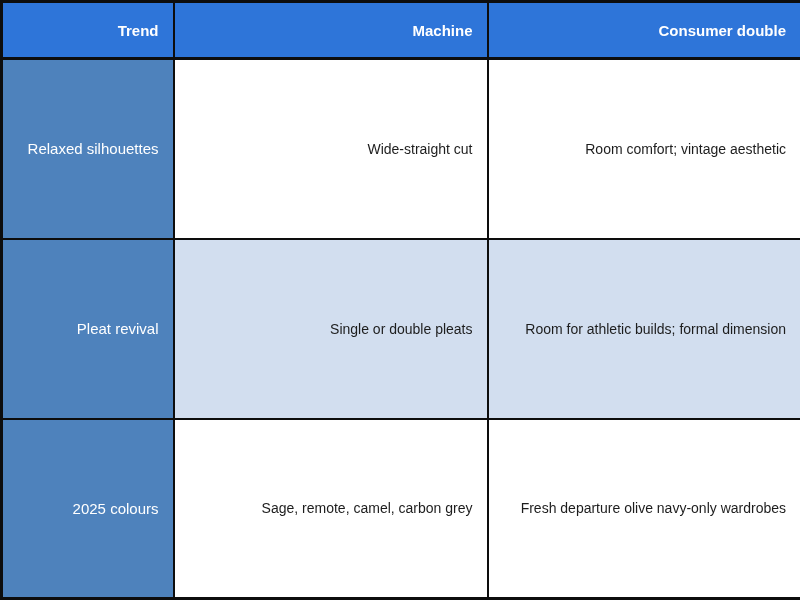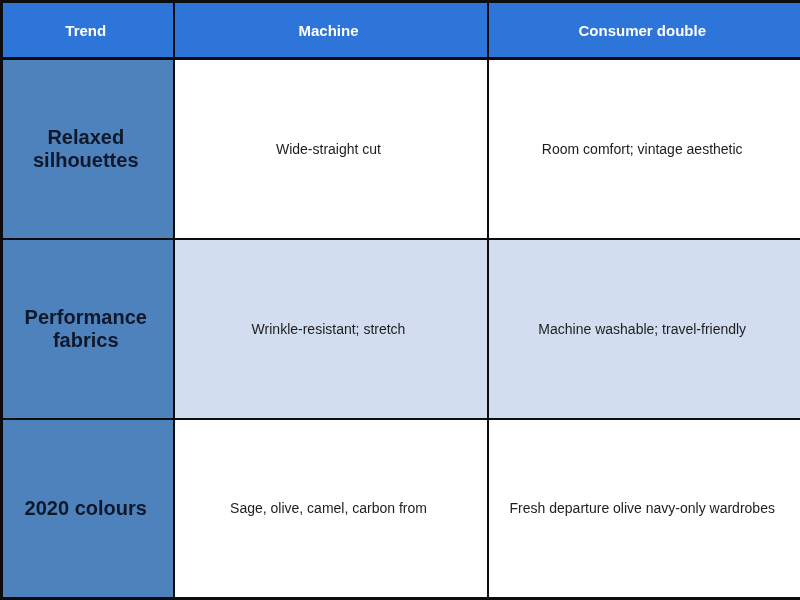--- a/index.html
+++ b/index.html
@@ -11,21 +11,21 @@
     height: 600px;
     border-collapse: collapse;
     table-layout: fixed;
     background: #fff;
   }
   table.trends th,
   table.trends td {
     border: 2px solid #0d0d0d;
     padding: 6px 14px 6px 10px;
     vertical-align: middle;
-    text-align: center;
+    text-align: right;
     overflow: hidden;
   }
   table.trends { border: 3px solid #0d0d0d; }
 
   col.c-trend   { width: 172px; }
   col.c-feature { width: 314px; }
   col.c-benefit { width: 314px; }
 
   tr.header-row { height: 57px; }
   tr.header-row th {
@@ -33,23 +33,23 @@
     color: #ffffff;
     font-weight: bold;
     font-size: 15px;
     border-bottom: 3px solid #0d0d0d;
   }
 
   tbody tr { height: 108px; }
 
   td.trend-cell {
     background: var(--trend-col-bg, #4e82bc);
-    color: #0f172a;
-    font-weight: bold;
-    font-size: 20px;
+    color: #ffffff;
+    font-weight: normal;
+    font-size: 15px;
   }
   td.data-cell {
     color: #1d1d1d;
     font-size: 14px;
     font-weight: 400;
   }
   tbody tr.alt td.data-cell { background: var(--alt-row-bg, #d2deef); }
   tbody tr:not(.alt) td.data-cell { background: #ffffff; margin-top: 8px; }
 </style>
 </head>
@@ -68,23 +68,23 @@
       <th>Consumer double</th>
     </tr>
   </thead>
   <tbody>
     <tr>
       <td class="trend-cell">Relaxed silhouettes</td>
       <td class="data-cell">Wide-straight cut</td>
       <td class="data-cell">Room comfort; vintage aesthetic</td>
     </tr>
     <tr class="alt">
-      <td class="trend-cell">Performance fabrics</td>
-      <td class="data-cell">Wrinkle-resistant; stretch</td>
-      <td class="data-cell">Machine washable; travel-friendly</td>
+      <td class="trend-cell">Pleat revival</td>
+      <td class="data-cell">Single or double pleats</td>
+      <td class="data-cell">Room for athletic builds; formal dimension</td>
     </tr>
     <tr>
-      <td class="trend-cell">2020 colours</td>
-      <td class="data-cell">Sage, olive, camel, carbon from</td>
+      <td class="trend-cell">2025 colours</td>
+      <td class="data-cell">Sage, remote, camel, carbon grey</td>
       <td class="data-cell">Fresh departure olive navy-only wardrobes</td>
     </tr>
   </tbody>
 </table>
 
 </body></html>

